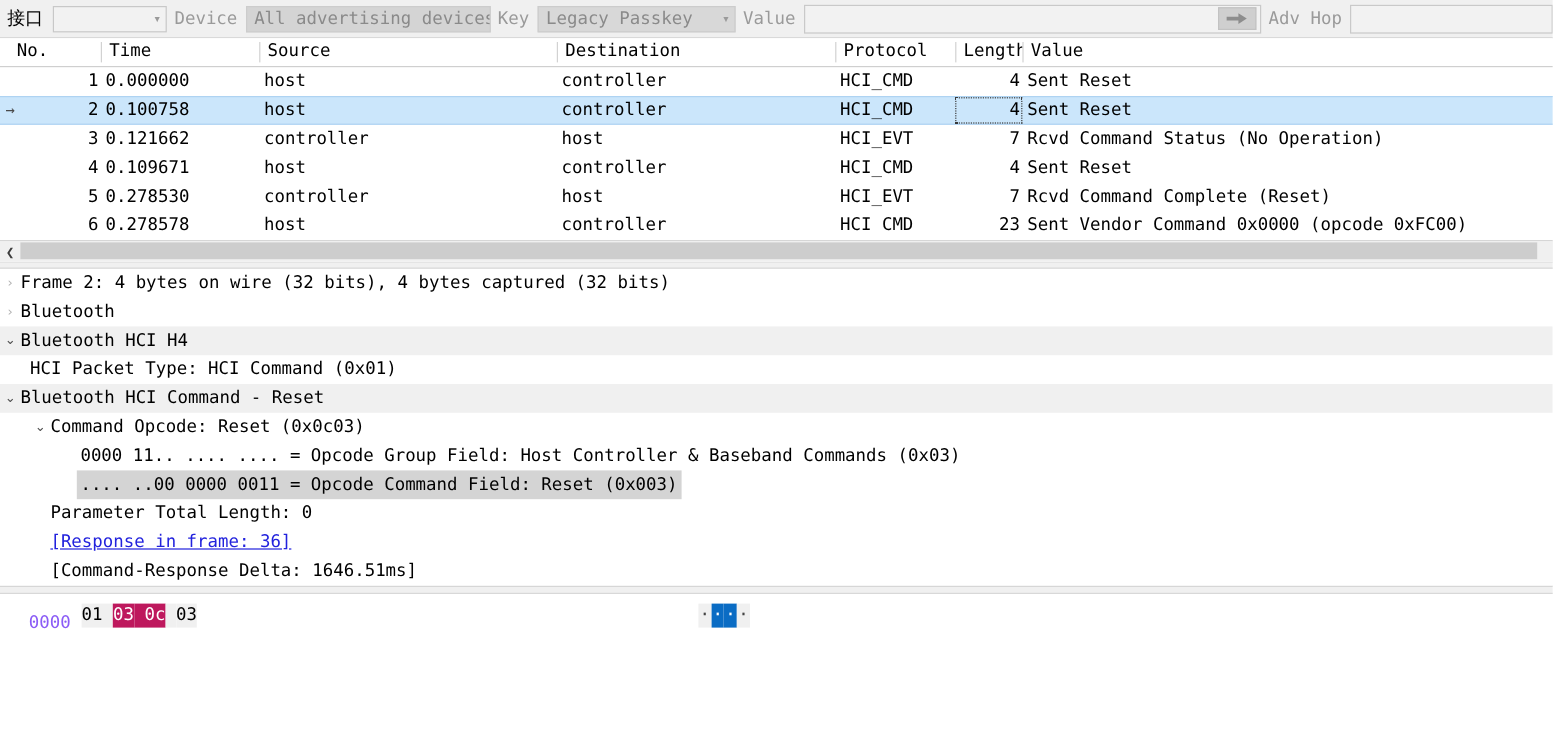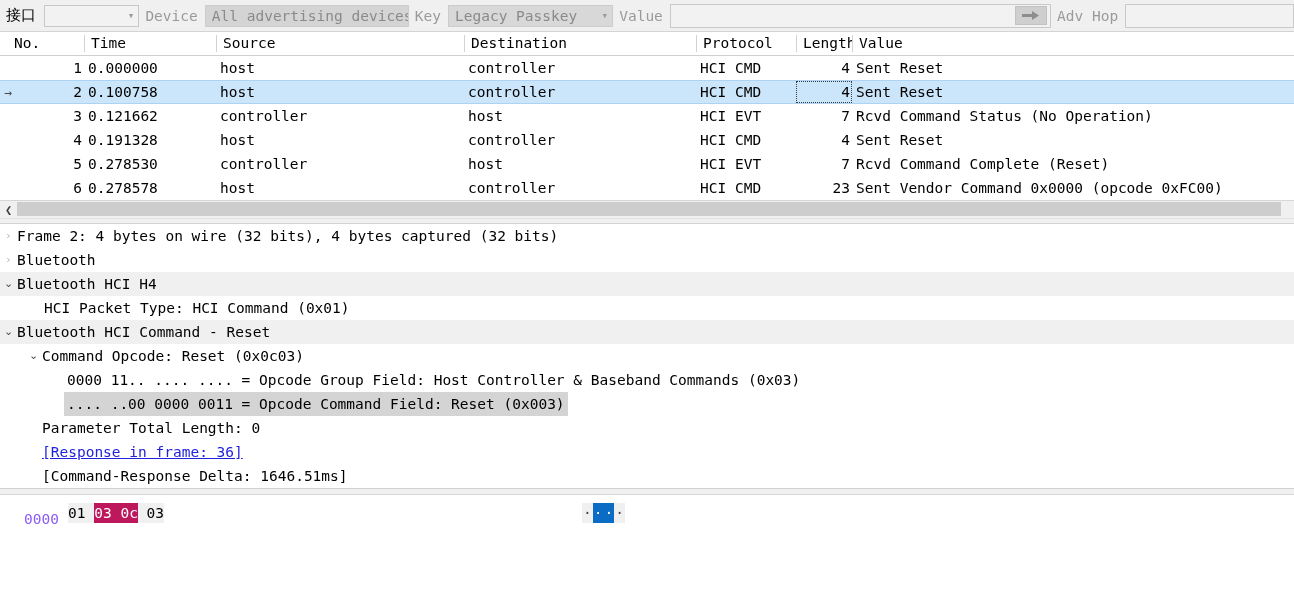--- a/index.html
+++ b/index.html
@@ -344,21 +344,21 @@
         <div class="pcell c-time">0.121662</div>
         <div class="pcell c-src">controller</div>
         <div class="pcell c-dst">host</div>
         <div class="pcell c-proto">HCI_EVT</div>
         <div class="pcell c-len">7</div>
         <div class="pcell c-info">Rcvd Command Status (No Operation)</div>
       </div>
       <div class="prow">
         <div class="pcell c-arrow"></div>
         <div class="pcell c-no">4</div>
-        <div class="pcell c-time">0.191328</div>
+        <div class="pcell c-time">0.109671</div>
         <div class="pcell c-src">host</div>
         <div class="pcell c-dst">controller</div>
         <div class="pcell c-proto">HCI_CMD</div>
         <div class="pcell c-len">4</div>
         <div class="pcell c-info">Sent Reset</div>
       </div>
       <div class="prow">
         <div class="pcell c-arrow"></div>
         <div class="pcell c-no">5</div>
         <div class="pcell c-time">0.278530</div>
@@ -396,21 +396,21 @@
         <span class="tlabel">Frame 2: 4 bytes on wire (32 bits), 4 bytes captured (32 bits)</span>
       </div>
       <div class="trow" style="padding-left: 0px;">
         <span class="tri">›</span>
         <span class="tlabel">Bluetooth</span>
       </div>
       <div class="trow band" style="padding-left: 0px;">
         <span class="tri open">⌄</span>
         <span class="tlabel">Bluetooth HCI H4</span>
       </div>
-      <div class="trow" style="padding-left: 27px; align-items: center;">
+      <div class="trow" style="padding-left: 8px; align-items: center;">
         <span class="tri blank"></span>
         <span class="tlabel">HCI Packet Type: HCI Command (0x01)</span>
       </div>
       <div class="trow band" style="padding-left: 0px;">
         <span class="tri open">⌄</span>
         <span class="tlabel">Bluetooth HCI Command - Reset</span>
       </div>
       <div class="trow" style="padding-left: 25px;">
         <span class="tri open">⌄</span>
         <span class="tlabel">Command Opcode: Reset (0x0c03)</span>

